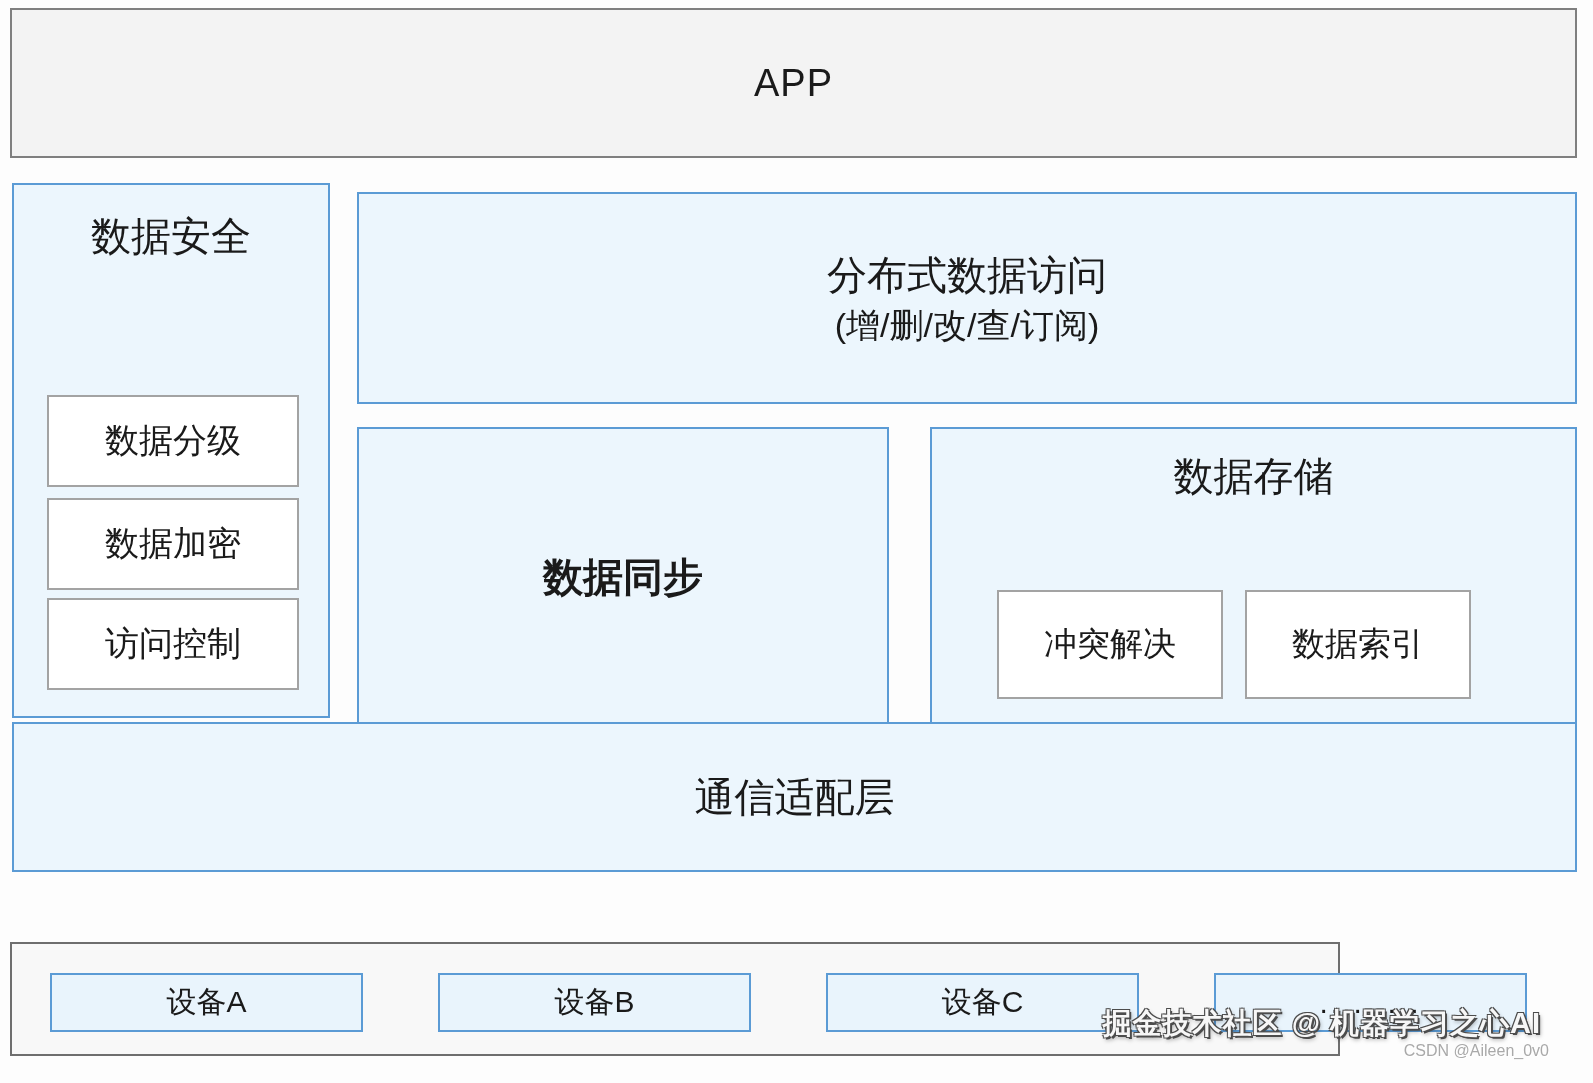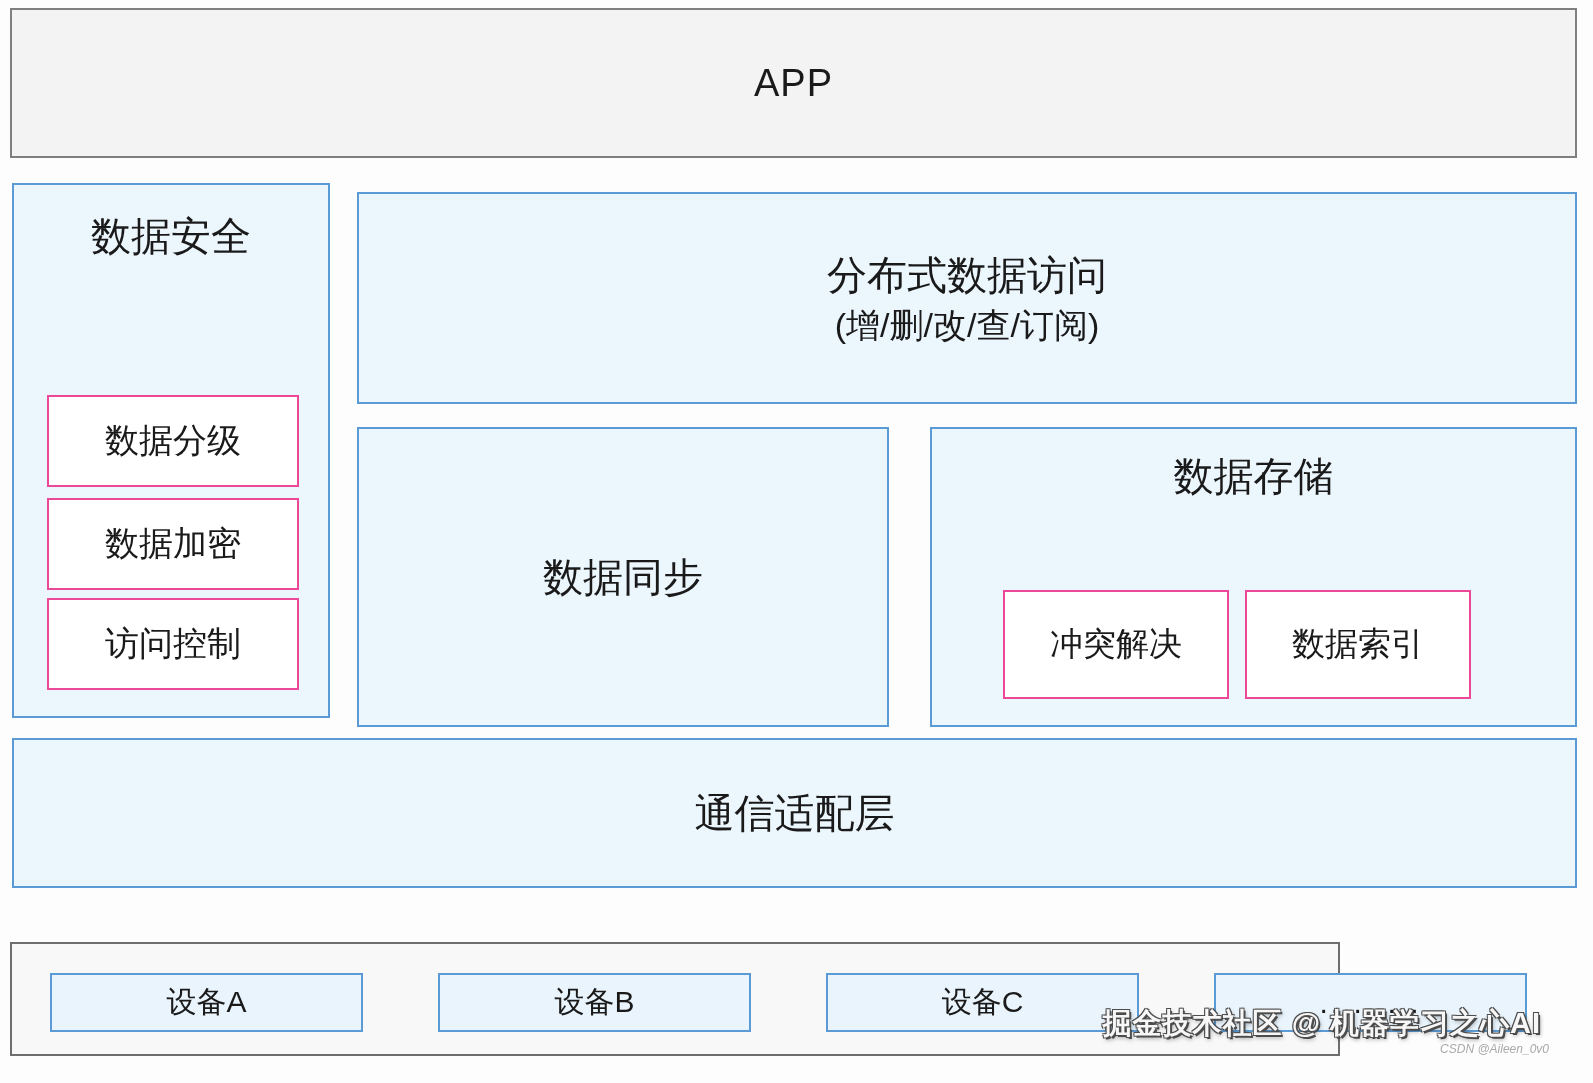--- a/index.html
+++ b/index.html
@@ -29,21 +29,21 @@
 
   
   .blue-box {
     background: #ecf6fd;
     border: 2px solid #5b9bd5;
   }
 
   
   .white-box {
     background: #ffffff;
-    border: 2px solid #ec4899;
+    border: 2px solid #a3a3a3;
     display: flex; align-items: center; justify-content: center;
     font-size: 34px; color: #1a1a1a;
   }
 
   .security-box { left: 12px; top: 183px; width: 318px; height: 535px; }
   .security-title {
     position: absolute; left: 0; top: 24px; width: 100%;
     text-align: center; font-size: 40px; color: #1a1a1a;
   }
   .security-item { position: absolute; left: 33px; width: 248px; height: 88px; }
@@ -54,34 +54,34 @@
   .access-box {
     left: 357px; top: 192px; width: 1220px; height: 212px;
     display: flex; flex-direction: column; align-items: center; justify-content: center;
   }
   .access-title { font-size: 40px; color: #1a1a1a; }
   .access-subtitle { font-size: 34px; color: #1a1a1a; }
 
   .sync-box {
     left: 357px; top: 427px; width: 532px; height: 300px;
     display: flex; align-items: center; justify-content: center;
-    font-size: 40px; color: #1a1a1a;
+    font-size: 40px; color: #1a1a1a; font-weight: bold;
   }
 
   .storage-box { left: 930px; top: 427px; width: 647px; height: 300px; }
   .storage-title {
     position: absolute; left: 0; top: 20px; width: 100%;
     text-align: center; font-size: 40px; color: #1a1a1a;
   }
   .storage-item { position: absolute; top: 161px; width: 222px; height: 105px; font-size: 33px; }
-  .storage-item-1 { left: 71px; }
+  .storage-item-1 { left: 65px; }
   .storage-item-2 { left: 313px; }
 
   .comm-box {
-    left: 12px; top: 738px; width: 1565px; height: 150px;
+    left: 12px; top: 722px; width: 1565px; height: 150px;
     display: flex; align-items: center; justify-content: center;
     font-size: 40px; color: #1a1a1a;
   }
 
   .devices-box {
     left: 10px; top: 942px; width: 1330px; height: 114px;
     background: #f8f8f8;
     border: 2px solid #6e6e6e;
   }
   .device-item {
@@ -102,24 +102,23 @@
     font-size: 29px; font-weight: bold; letter-spacing: 1px;
     color: #f7f7f7;
     text-shadow:
       2px 2px 0 #4c4c4c, -1px -1px 0 #4c4c4c,
       1px -1px 0 #4c4c4c, -1px 1px 0 #4c4c4c,
       2px 3px 4px rgba(0,0,0,0.35);
     white-space: nowrap;
   }
   .watermark-sub {
     position: absolute; top: 1042px; right: 44px;
-    font-size: 12px; color: #a9a9a9;
+    font-size: 16px; color: #a9a9a9;
     text-shadow: 1px 1px 0 #ffffff;
     white-space: nowrap;
-    font-style: italic;
   }
 </style>
 </head>
 <body>
 
 <div class="canvas">
 
   <div class="abs app-box">
     <span>APP</span>
   </div>

